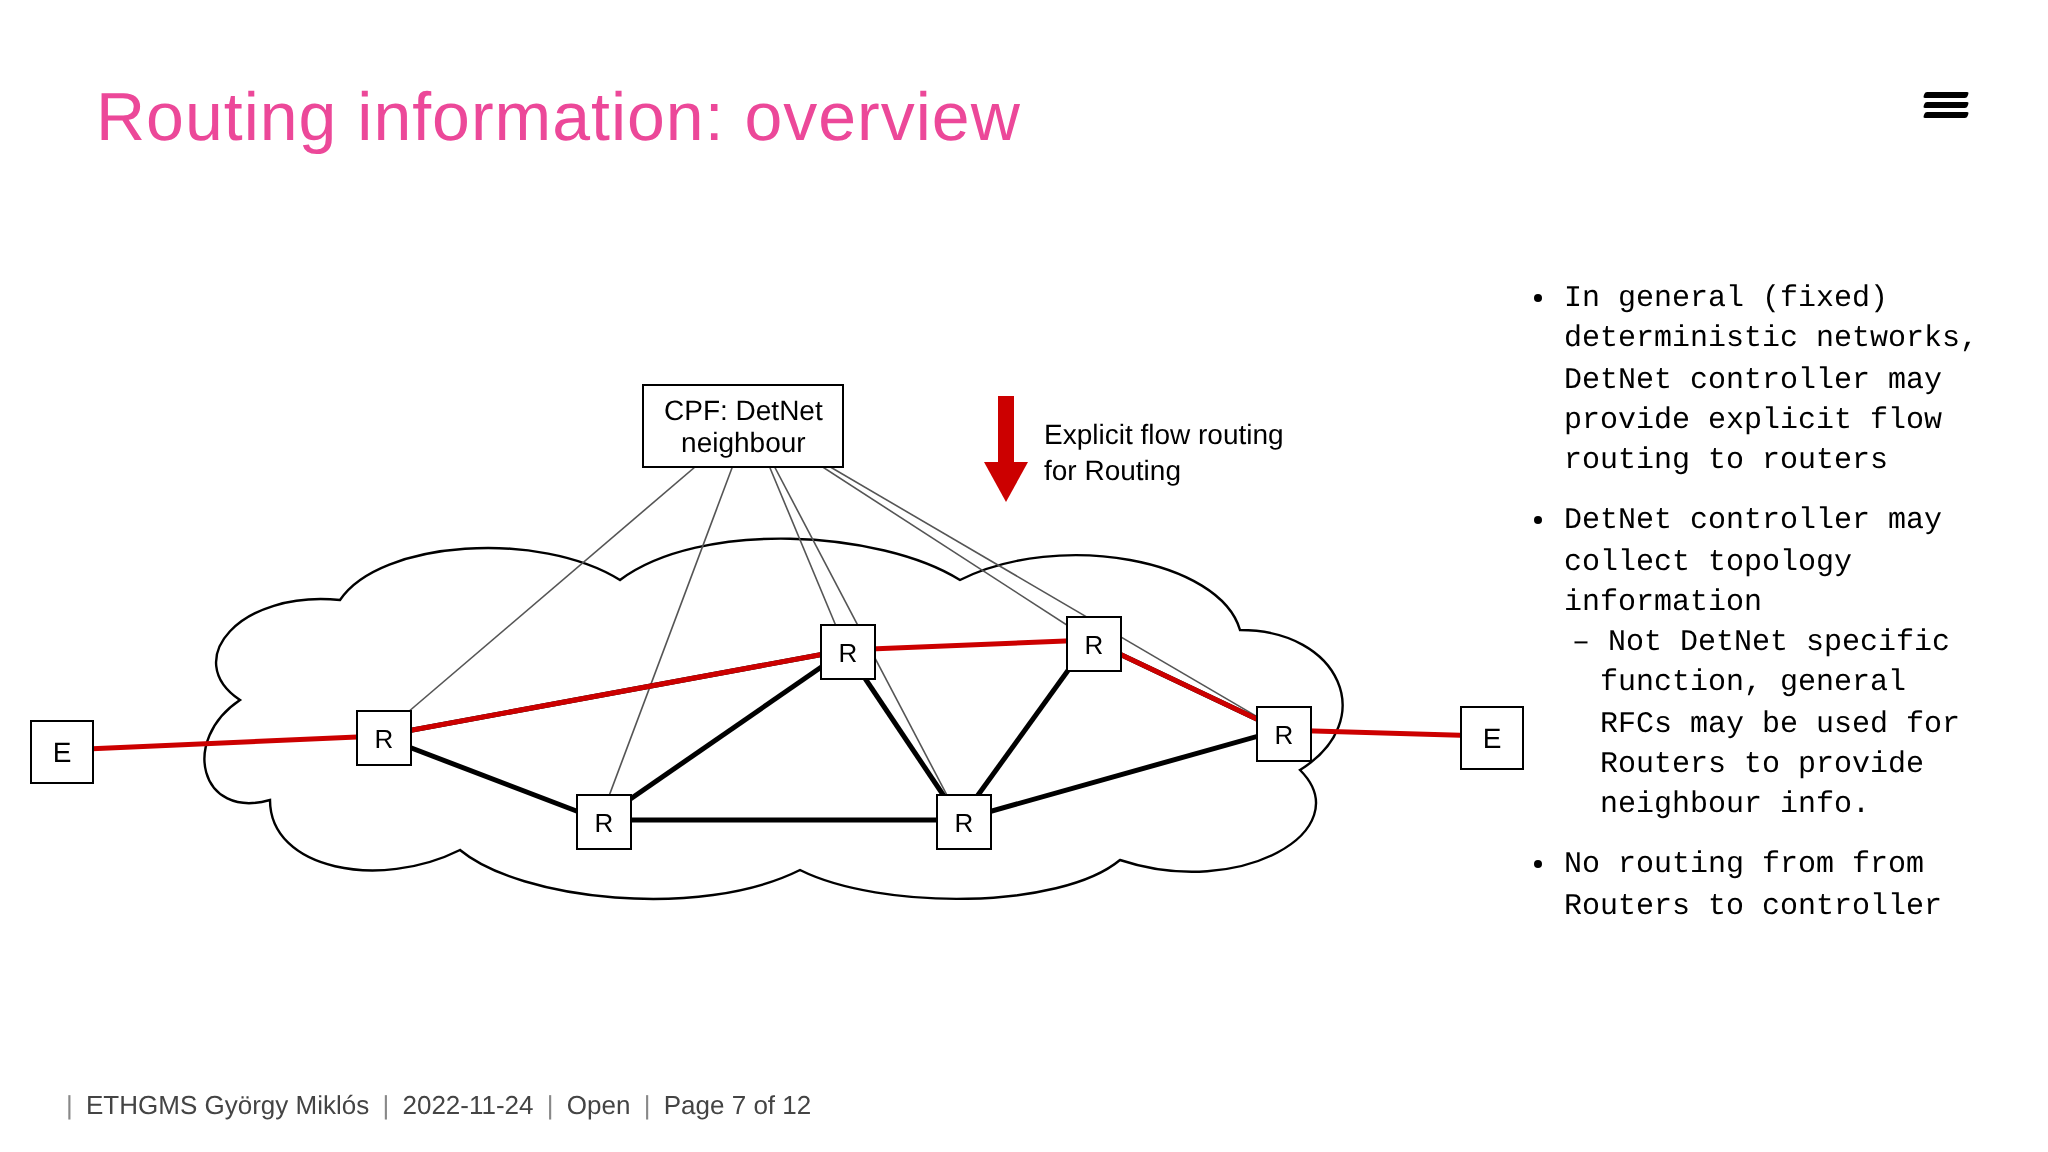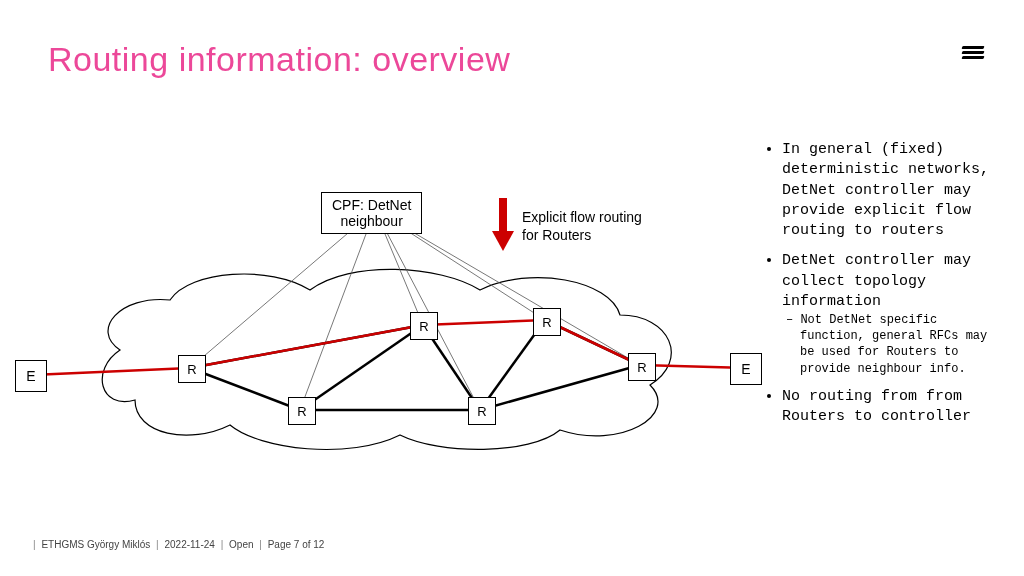--- a/index.html
+++ b/index.html
@@ -98,31 +98,31 @@
     padding-left: 18px;
     font-family: Liberation Mono, monospace;
   }
   .bullets > ul > li {
     margin-bottom: 10px;
   }
   .sub {
     list-style: none;
     padding-left: 14px;
     margin-top: 6px;
-    font-size: 12px;
+    font-size: 15px;
   }
   .sub li::before {
     content: "– ";
     margin-left: -14px;
   }
   .footer {
     position: absolute;
     left: 30px;
-    bottom: 26px;
-    font-size: 10px;
+    bottom: 16px;
+    font-size: 13px;
     color: #444;
   }
   .footer span.sep {
     margin: 0 3px;
     color: #888;
   }
   svg.lines {
     position: absolute;
     left: 0;
     top: 0;
@@ -191,21 +191,21 @@
       <div>CPF: DetNet</div>
       <div>neighbour</div>
     </div>
 
     <svg class="arrow" style="left:480px; top:45px;" width="26" height="60">
       <rect x="9" y="3" width="8" height="35" fill="#c00"></rect>
       <polygon points="2,36 24,36 13,56" fill="#c00"></polygon>
     </svg>
     <div class="arrow-label" style="left:512px; top:58px;">
       <div>Explicit flow routing</div>
-      <div>for Routers</div>
+      <div>for Routing</div>
     </div>
 
     <div class="node edge" style="left:5px;  top:210px;">E</div>
     <div class="node small" style="left:168px; top:205px;">R</div>
     <div class="node small" style="left:278px; top:247px;">R</div>
     <div class="node small" style="left:400px; top:162px;">R</div>
     <div class="node small" style="left:458px; top:247px;">R</div>
     <div class="node small" style="left:523px; top:158px;">R</div>
     <div class="node small" style="left:618px; top:203px;">R</div>
     <div class="node edge" style="left:720px; top:203px;">E</div>

